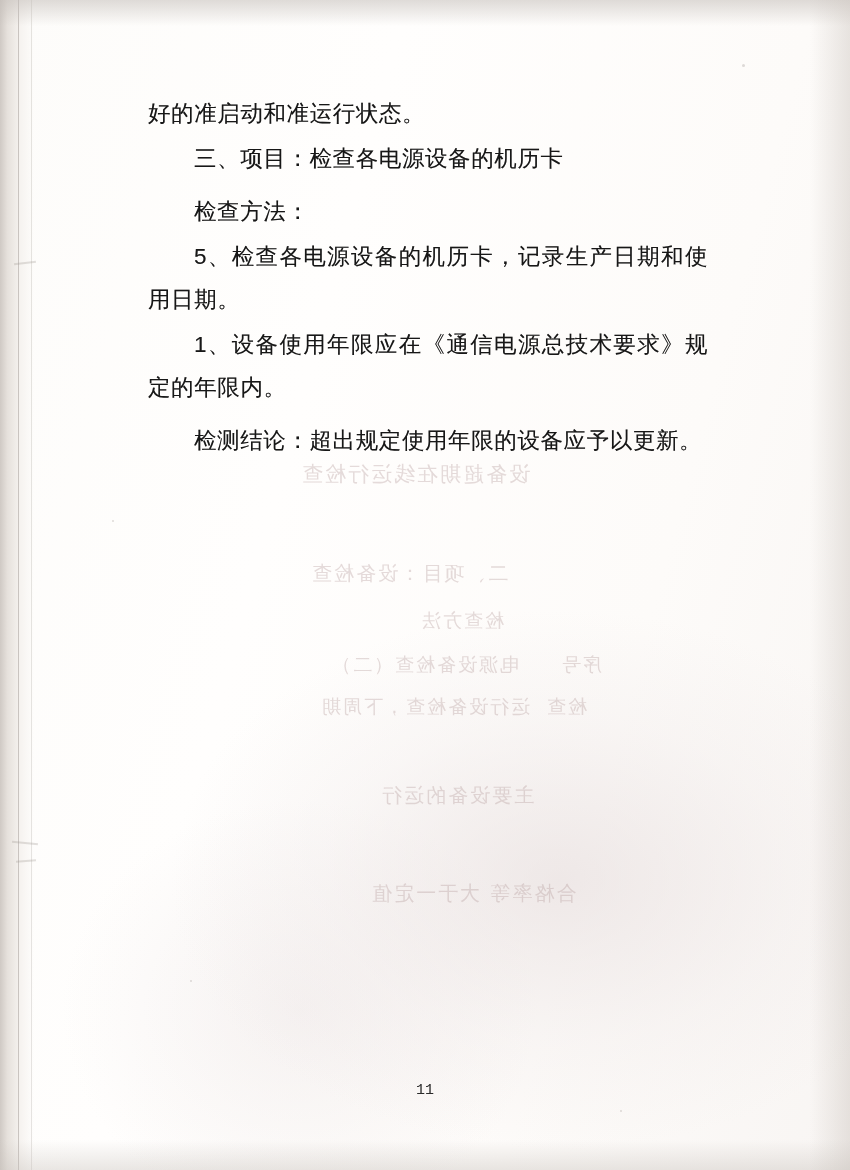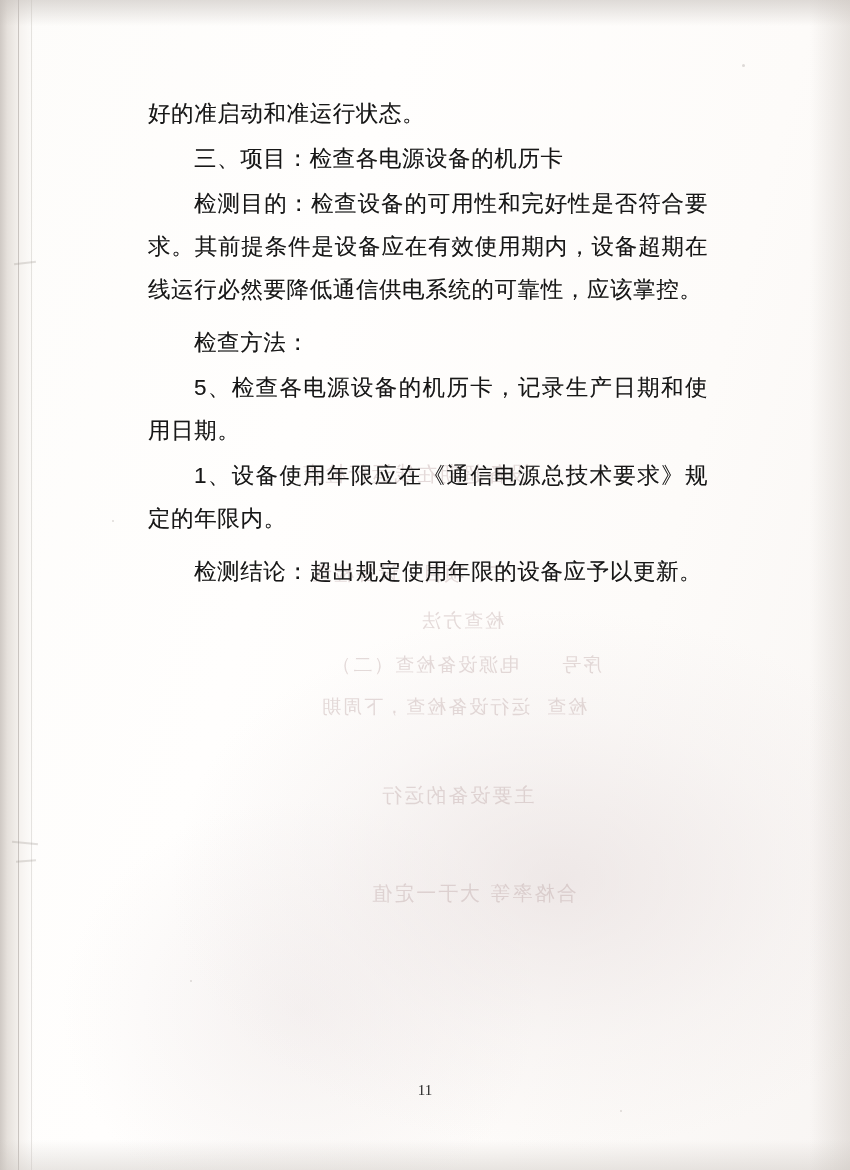--- a/index.html
+++ b/index.html
@@ -96,21 +96,21 @@
 
   
   #page-number {
     position: absolute;
     left: 0;
     top: 1082px;
     width: 850px;
     text-align: center;
     font-size: 15px;
     color: #2a2a2a;
-    font-family: Liberation Serif, serif;
+    font-family: Liberation Mono, monospace;
   }
 
   
   .speckle {
     position: absolute;
     border-radius: 50%;
     background: rgba(150,140,135,0.30);
   }
 </style>
 </head>
@@ -138,21 +138,20 @@
       <div class="bleed" style="left: 320px; top: 694px; font-size: 19px;">运行设备检查，下周期</div>
       <div class="bleed" style="left: 380px; top: 782px; font-size: 20px;">主要设备的运行</div>
       <div class="bleed" style="left: 370px; top: 880px; font-size: 20px;">合格率等 大于一定值</div>
       <div class="bleed" style="left: 560px; top: 652px; font-size: 19px;">序号</div>
       <div class="bleed" style="left: 545px; top: 694px; font-size: 19px;">检查</div>
     </div>
 
   <div id="body-text">
     <p class="para">好的准启动和准运行状态。</p>
     <p class="para indent2 gap-s">三、项目：检查各电源设备的机历卡</p>
-    <p class="para indent2 gap-s">检测目的：检查设备的可用性和完好性是否符合要求。其前提条件是设备应在有效使用期内，设备超期在线运行必然要降低通信供电系统的可靠性，应该掌控。</p>
     <p class="para indent2 gap-m">检查方法：</p>
     <p class="para indent1 gap-s">5、检查各电源设备的机历卡，记录生产日期和使用日期。</p>
     <p class="para indent1 gap-s">1、设备使用年限应在《通信电源总技术要求》规定的年限内。</p>
     <p class="para indent2 gap-m">检测结论：超出规定使用年限的设备应予以更新。</p>
   </div>
 
   <div id="page-number">11</div>
 
   <div class="speckle" style="left:742px; top:64px; width:3px; height:3px;"></div>
   <div class="speckle" style="left:112px; top:520px; width:2px; height:2px;"></div>

